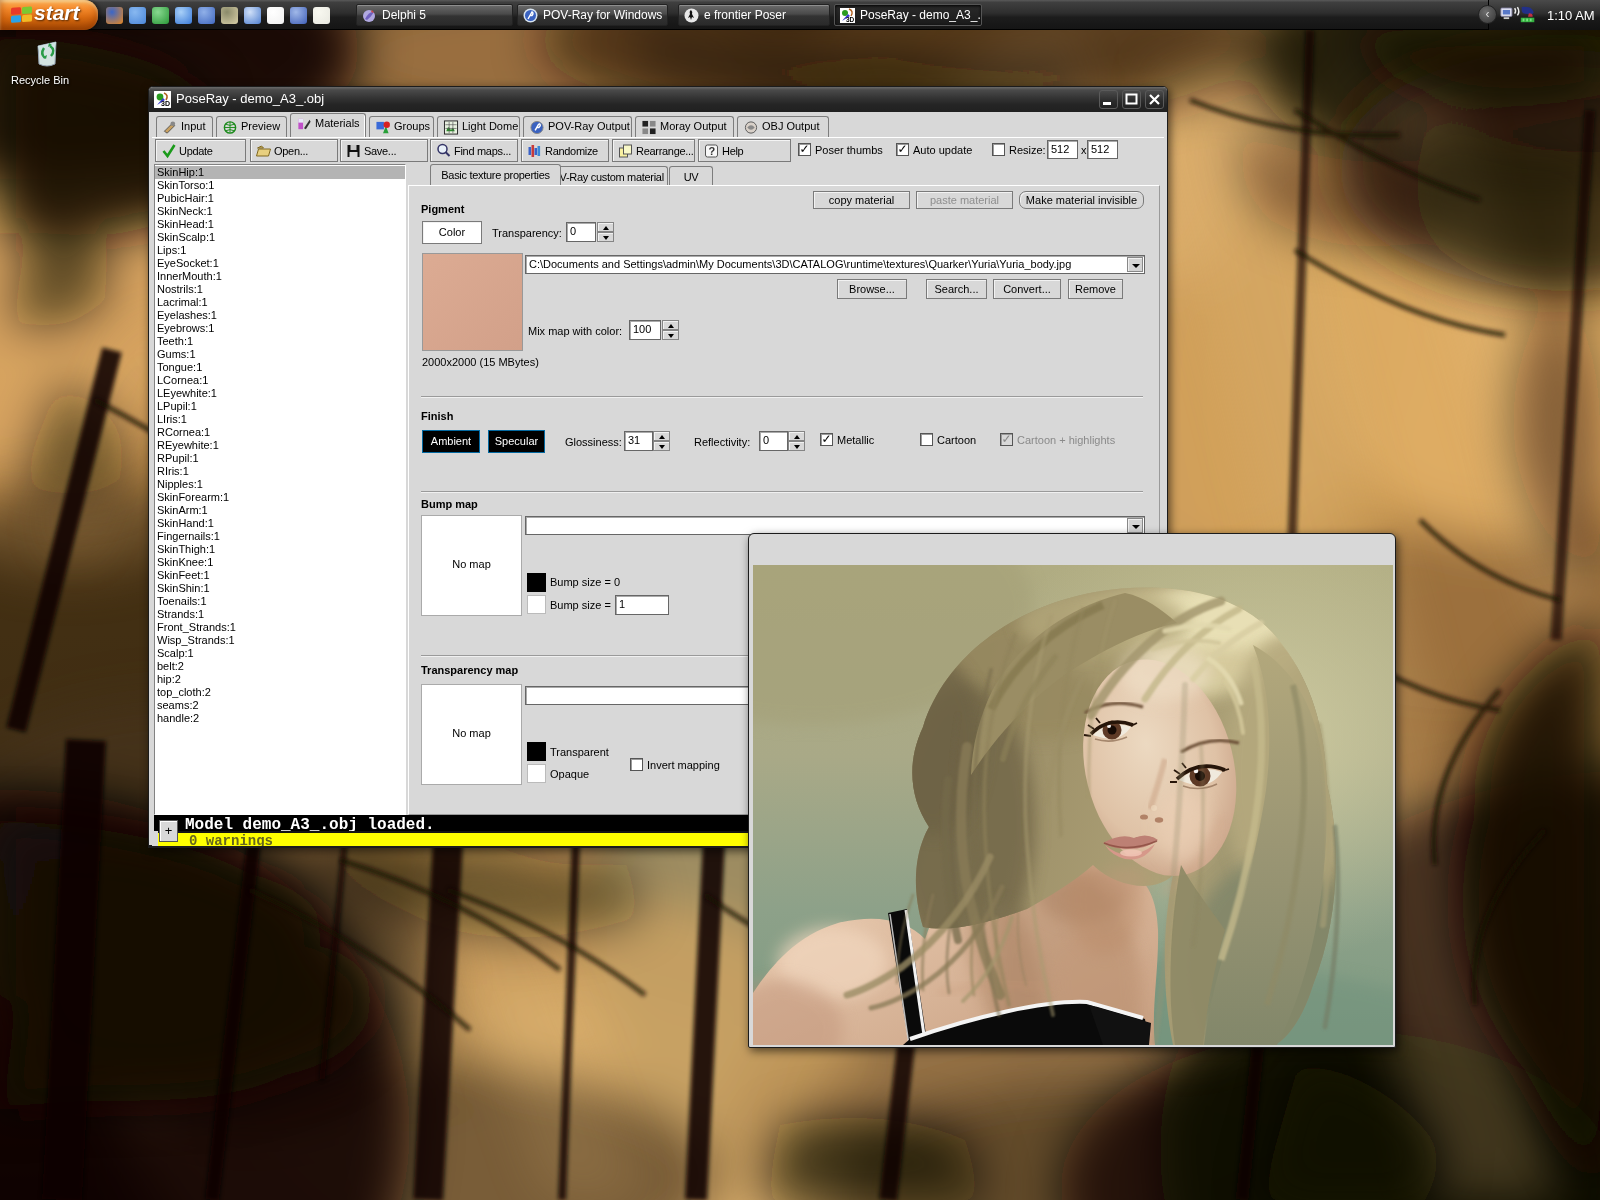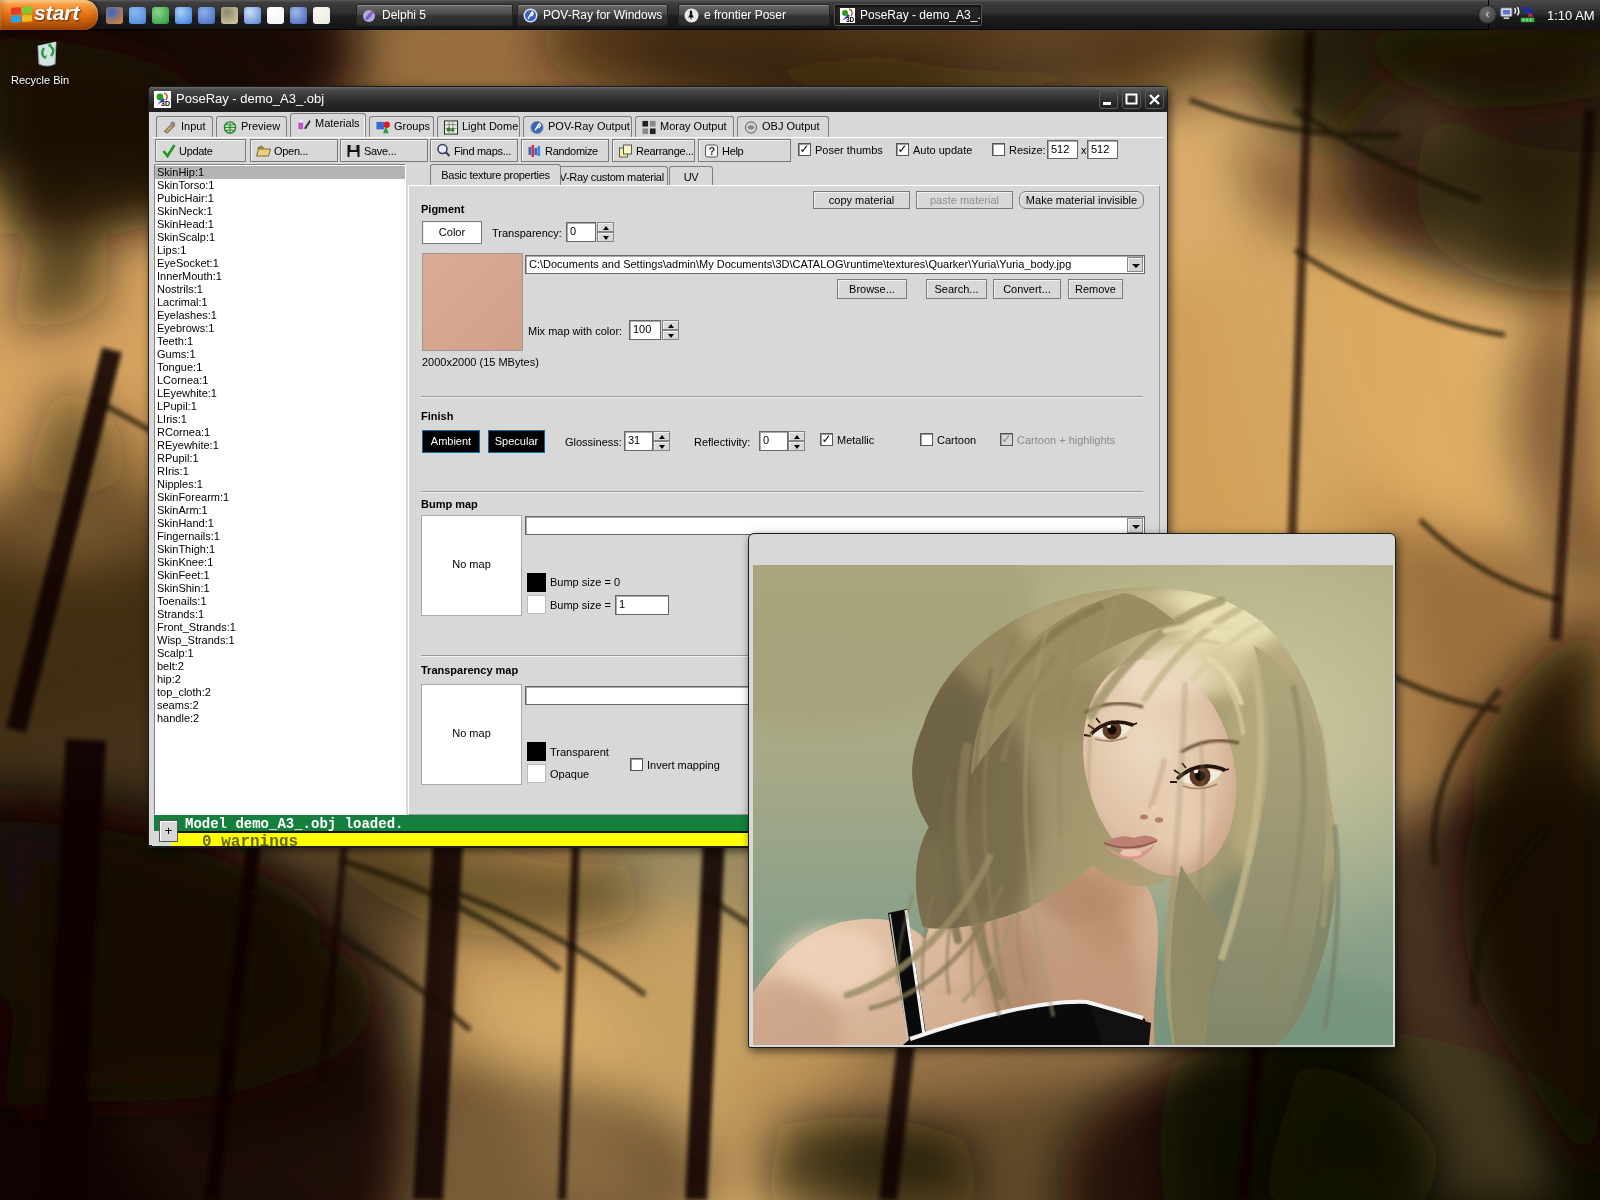--- a/index.html
+++ b/index.html
@@ -83,24 +83,24 @@
 border-right:3px solid transparent;}
 .spin .u:after{top:3px;border-bottom:4px solid #000;}
 .spin .d:after{top:3px;border-top:4px solid #000;}
 .combo{position:absolute;background:#fff;border:1px solid #666;box-shadow:inset 1px 1px 0 #aaa;height:19px;}
 .combo .arr{position:absolute;right:1px;top:1px;width:16px;height:15px;background:#d4d4d4;
 border:1px solid #888;box-shadow:inset 1px 1px 0 #f0f0f0;}
 .combo .arr:after{content:"";position:absolute;left:4px;top:6px;border-left:4px solid transparent;
 border-right:4px solid transparent;border-top:4px solid #000;}
 .combo .txt{position:absolute;left:3px;top:2px;font-size:11px;white-space:nowrap;color:#000;}
 
-#statgray{position:absolute;left:2px;top:703px;width:1008px;height:16px;background:#15803d;
-color:#fff;font-family:"Liberation Mono",monospace;font-size:14px;font-weight:bold;padding:1px 0 0 31px;}
-#statyellow{position:absolute;left:19px;top:719px;width:1008px;height:15px;background:#ffff00;
-color:#66661e;font-family:"Liberation Mono",monospace;font-size:16px;font-weight:bold;border-top:2px solid #141414;padding:0 0 0 31px;}
+#statgray{position:absolute;left:2px;top:703px;width:1008px;height:16px;background:#000000;
+color:#fff;font-family:"Liberation Mono",monospace;font-size:16px;font-weight:bold;padding:1px 0 0 31px;}
+#statyellow{position:absolute;left:6px;top:719px;width:1008px;height:15px;background:#ffff00;
+color:#66661e;font-family:"Liberation Mono",monospace;font-size:14px;font-weight:bold;border-top:2px solid #141414;padding:0 0 0 31px;}
 #plusbtn{position:absolute;left:7px;top:708px;width:19px;height:22px;background:#d8d8d8;
 border:1px solid #555;box-shadow:inset 1px 1px 0 #fff;font-size:13px;text-align:center;line-height:20px;z-index:3;}
 
 #prevwin{left:748px;top:533px;width:648px;height:515px;z-index:20;border-radius:6px 6px 2px 2px;}
 #prevwin .titlebar{height:29px;border-radius:5px 5px 0 0;}
 #previmg{position:absolute;left:4px;top:31px;width:640px;height:480px;background:#a8ad88;}
 </style></head>
 <body>
 
 <svg id="wall" viewBox="0 0 1600 1200" preserveAspectRatio="none">

